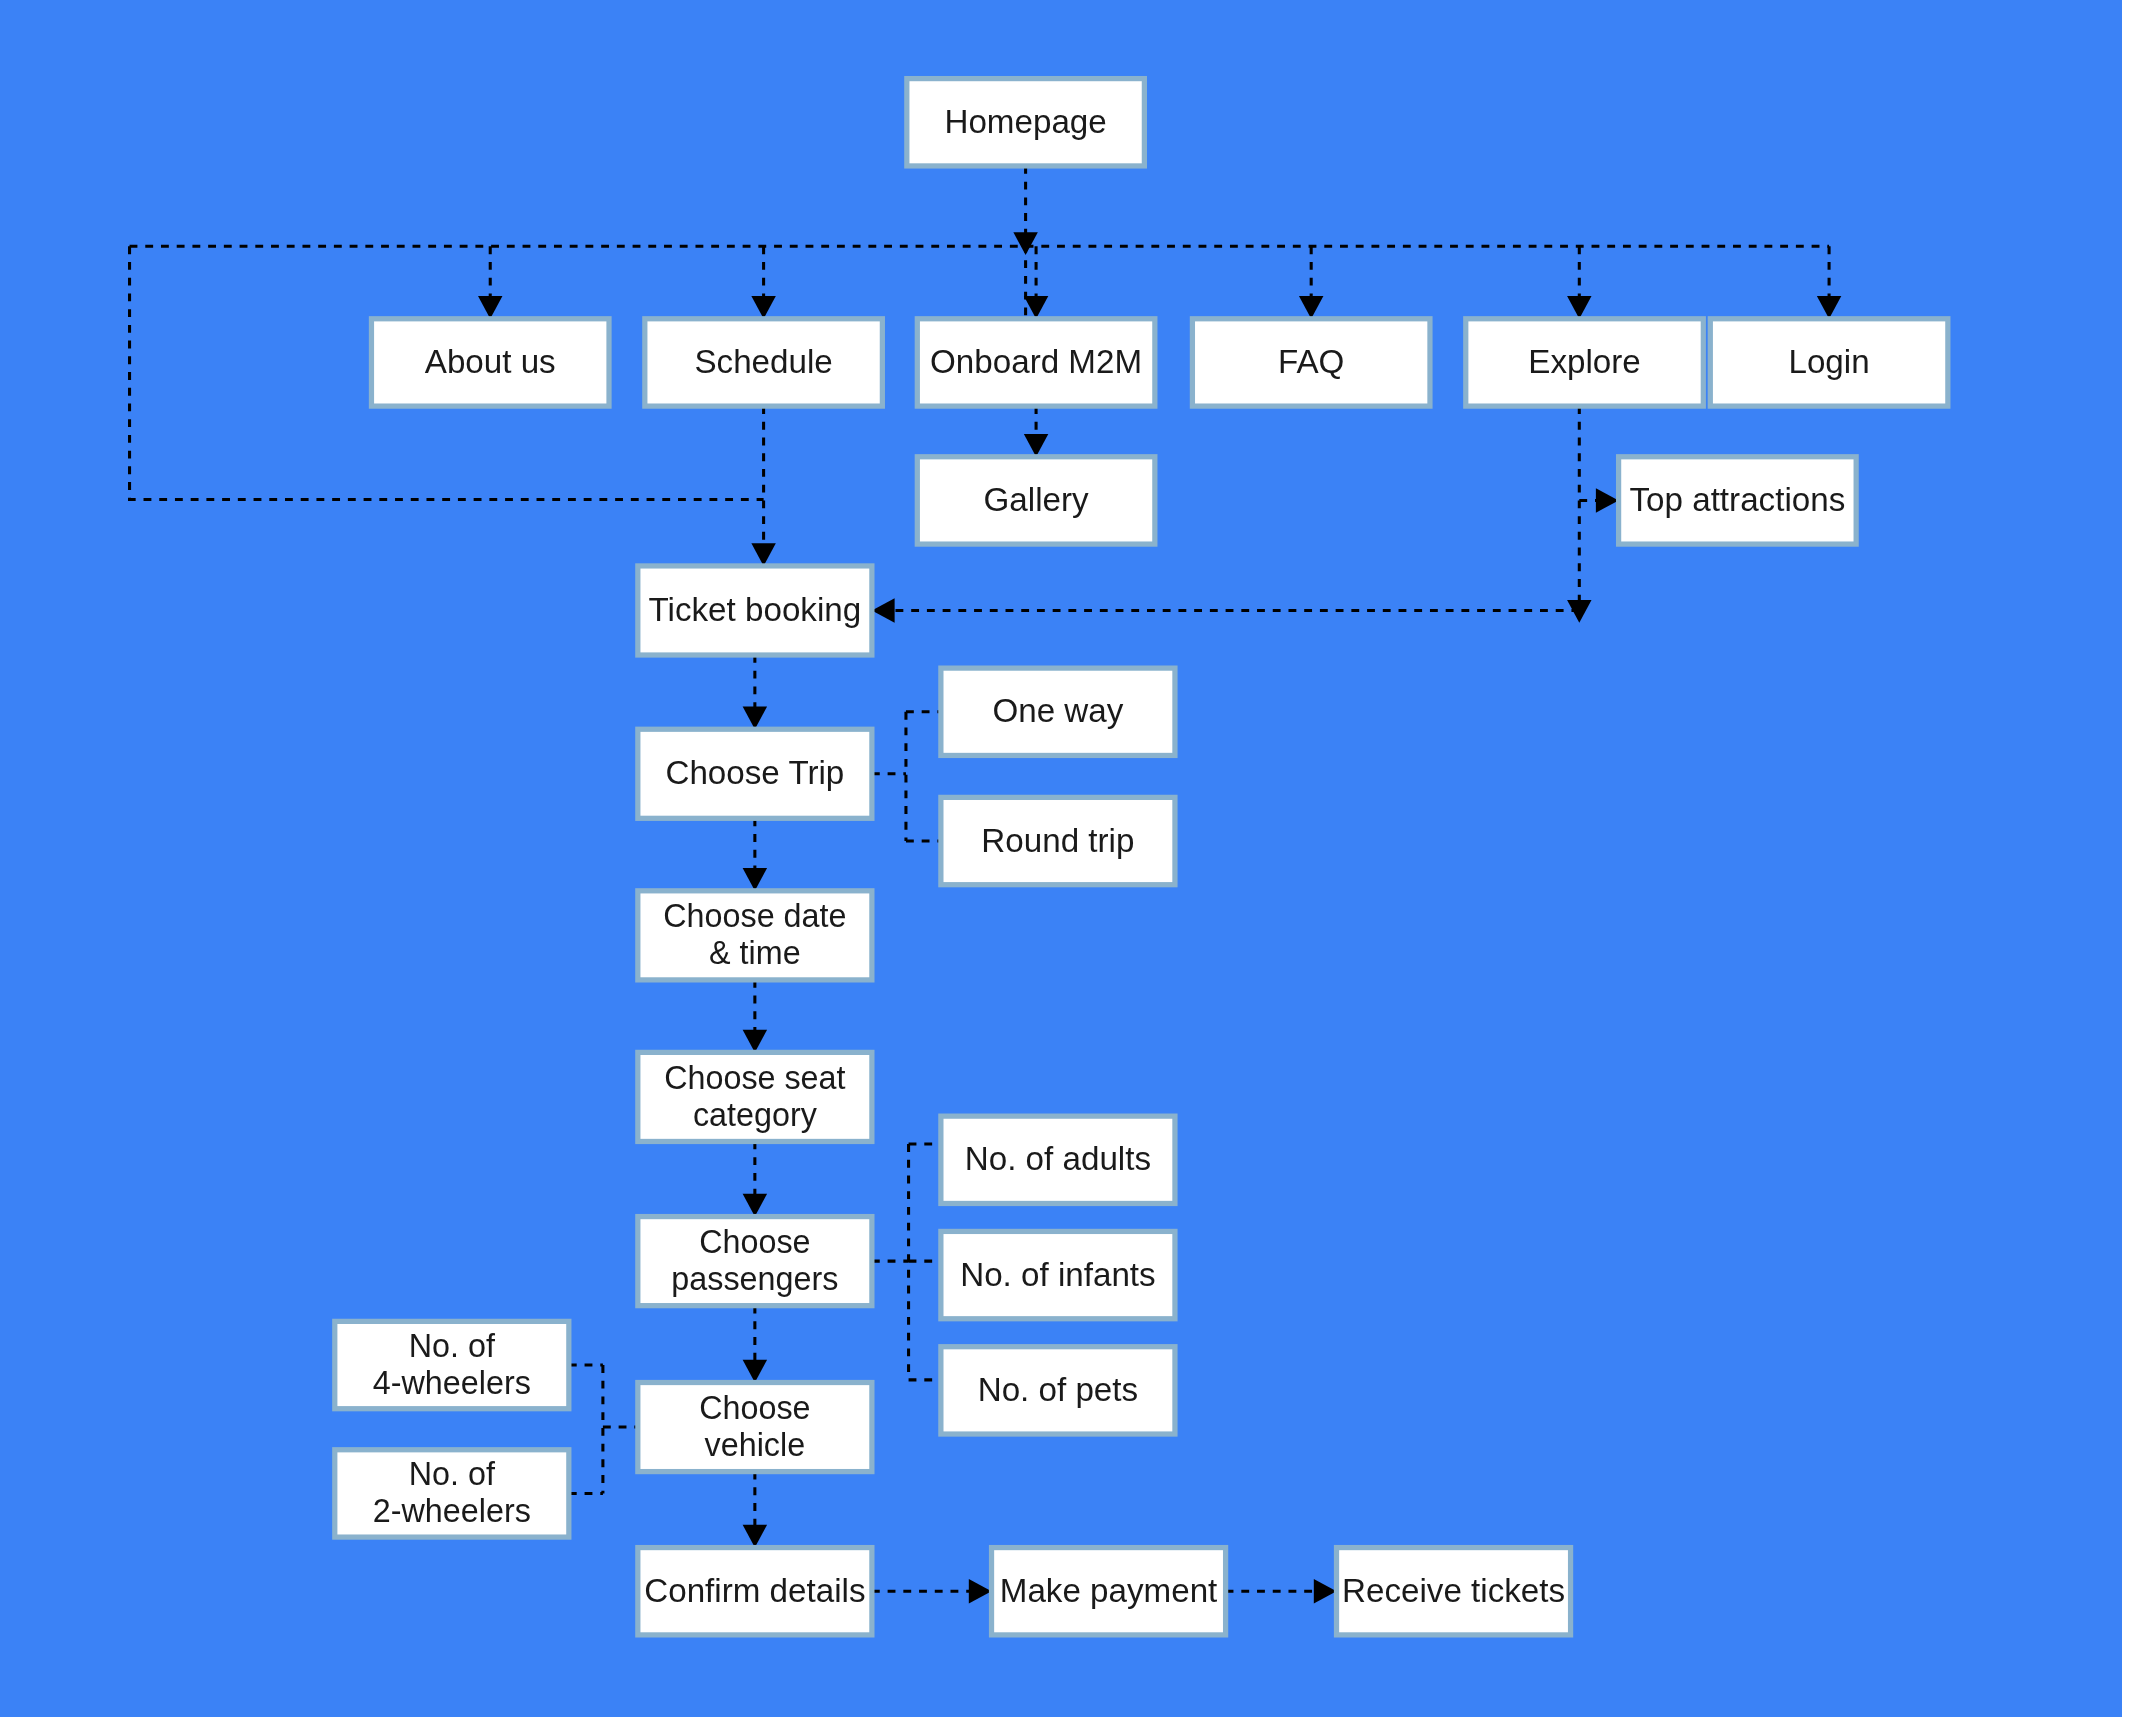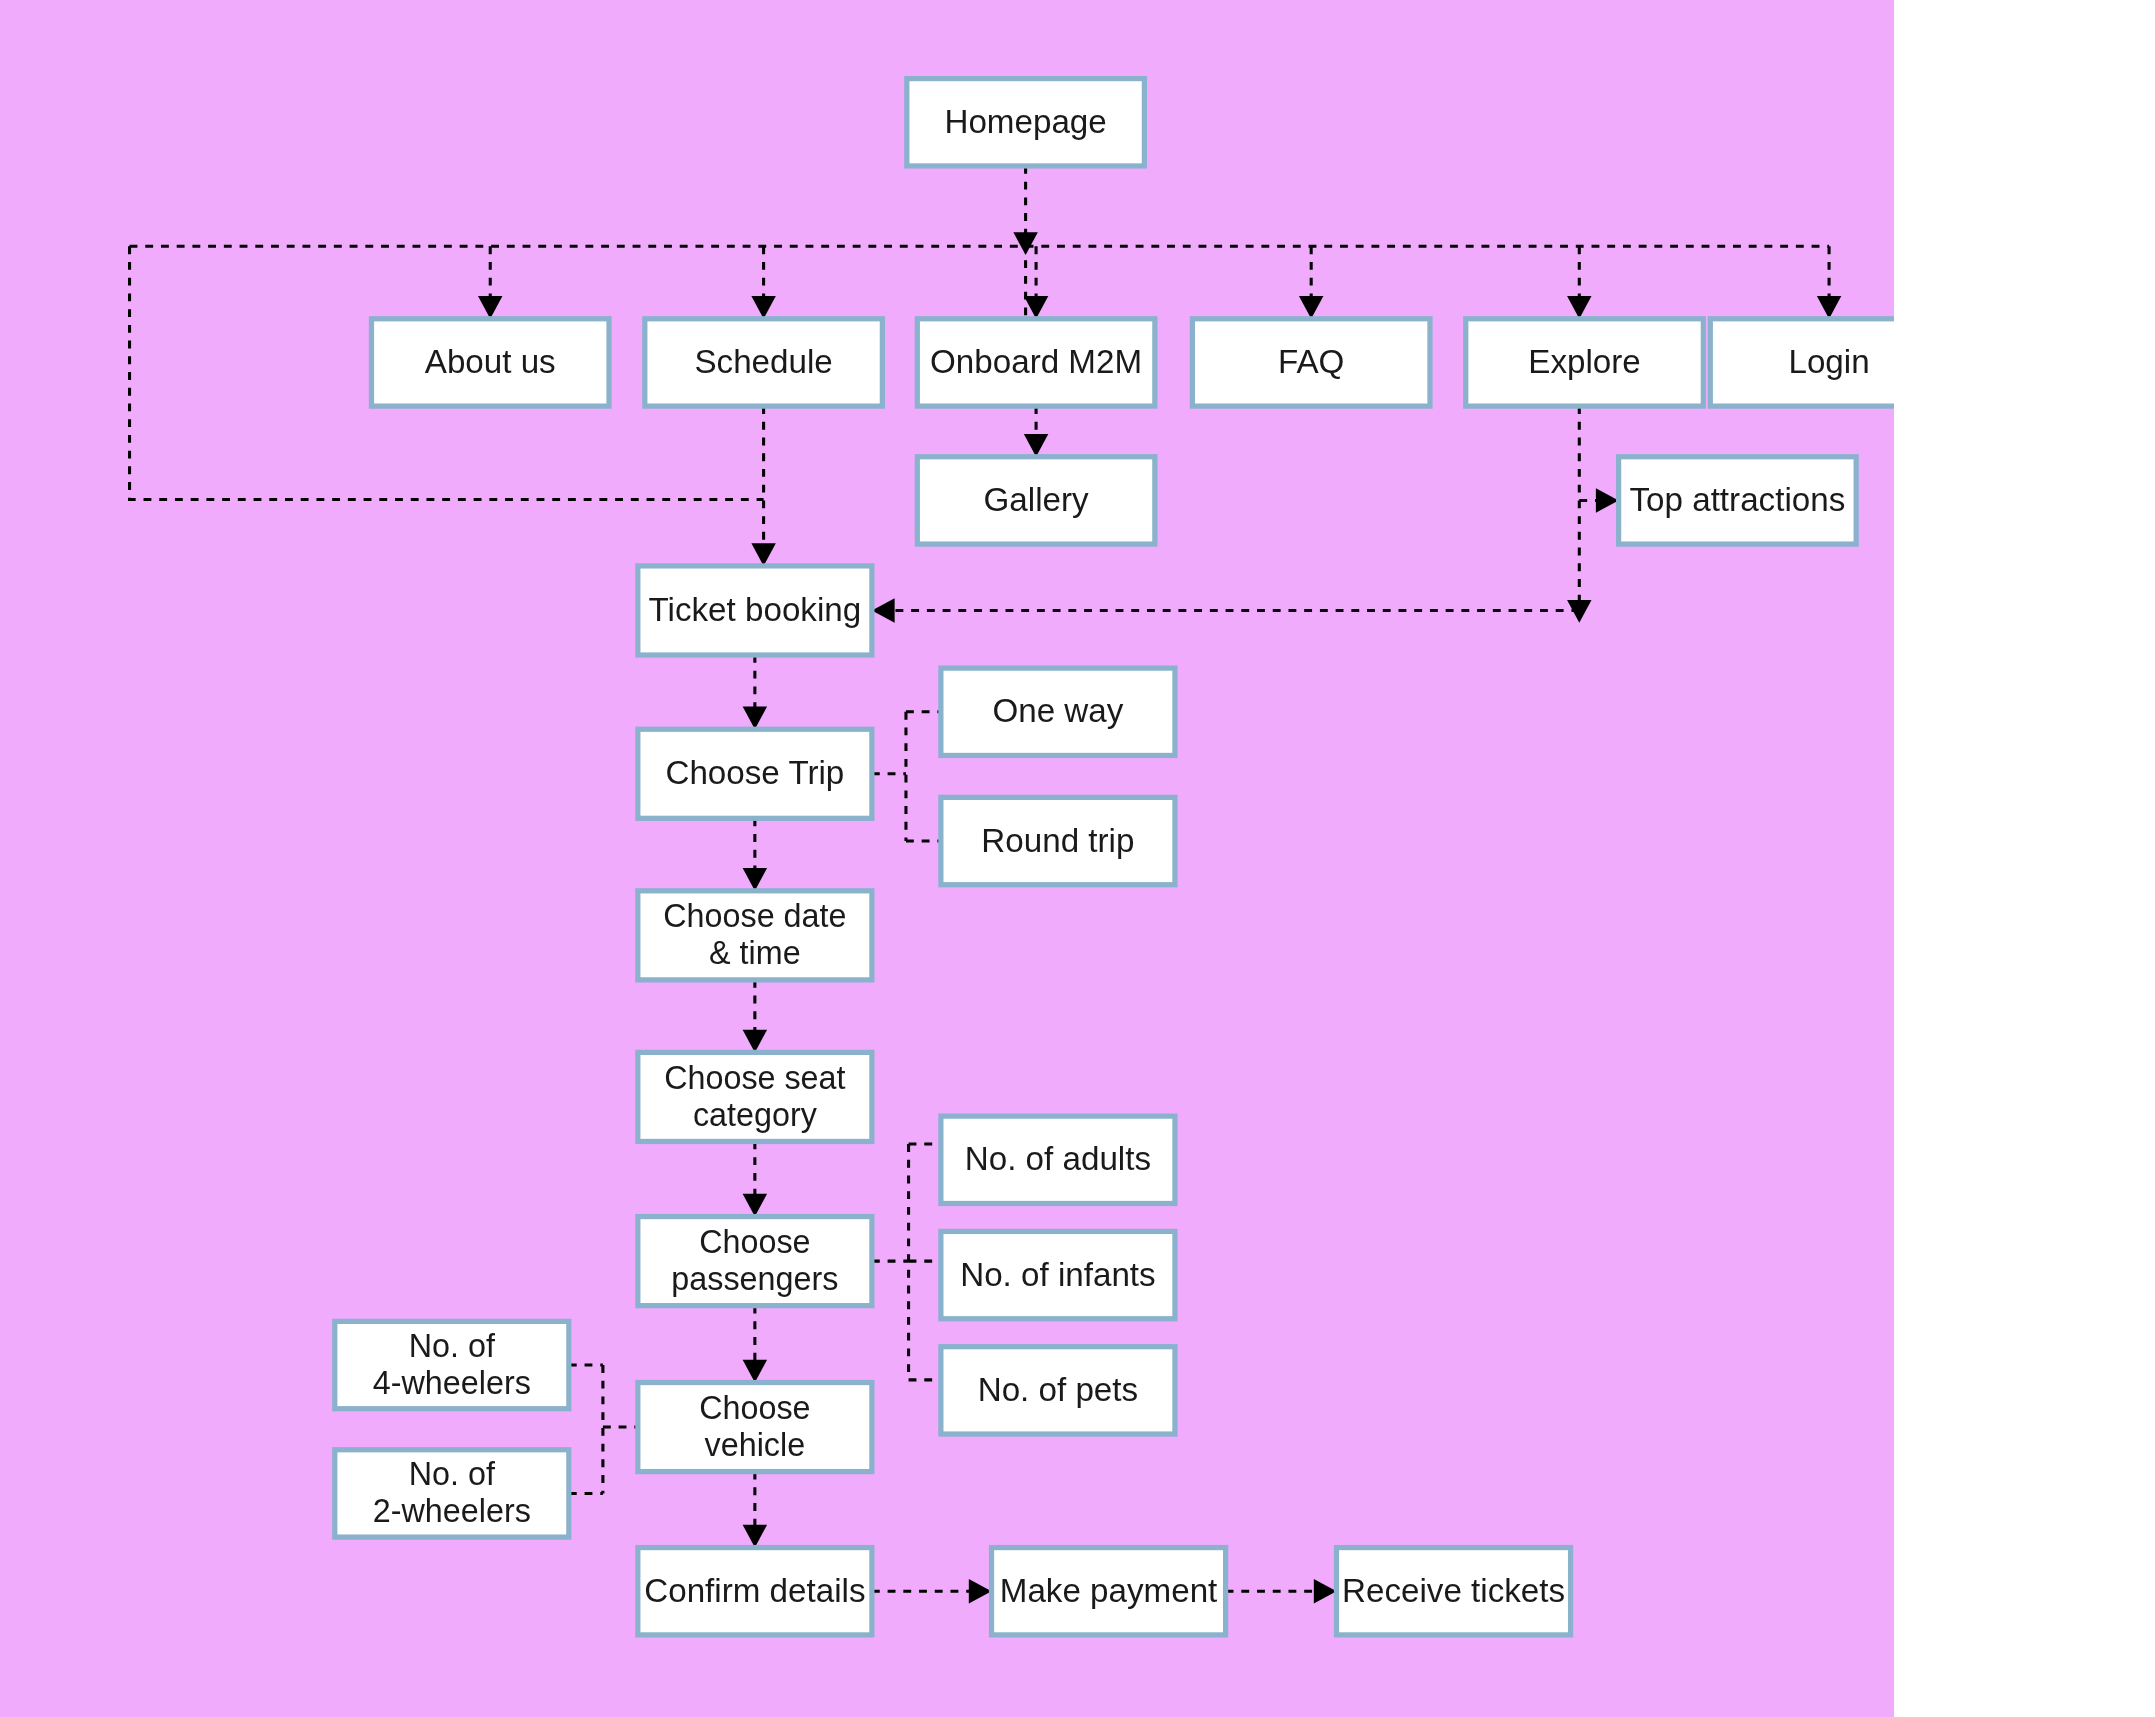--- a/index.html
+++ b/index.html
@@ -2,23 +2,23 @@
 <html style="font-size:14px"><head>
 <meta charset="utf-8">
 <style>
   html, body {
     margin: 0;
     padding: 0;
     background: #ffffff;
   }
   #page {
     position: relative;
-    width: 1894px;
+    width: 2122px;
     height: 1717px;
-    background: #f0abfc;
+    background: #3b82f6;
     font-family: "Liberation Sans", sans-serif;
     overflow: hidden;
   }
   #flow-svg {
     position: absolute;
     left: 0;
     top: 0;
     width: 2156px;
     height: 1717px;
   }

